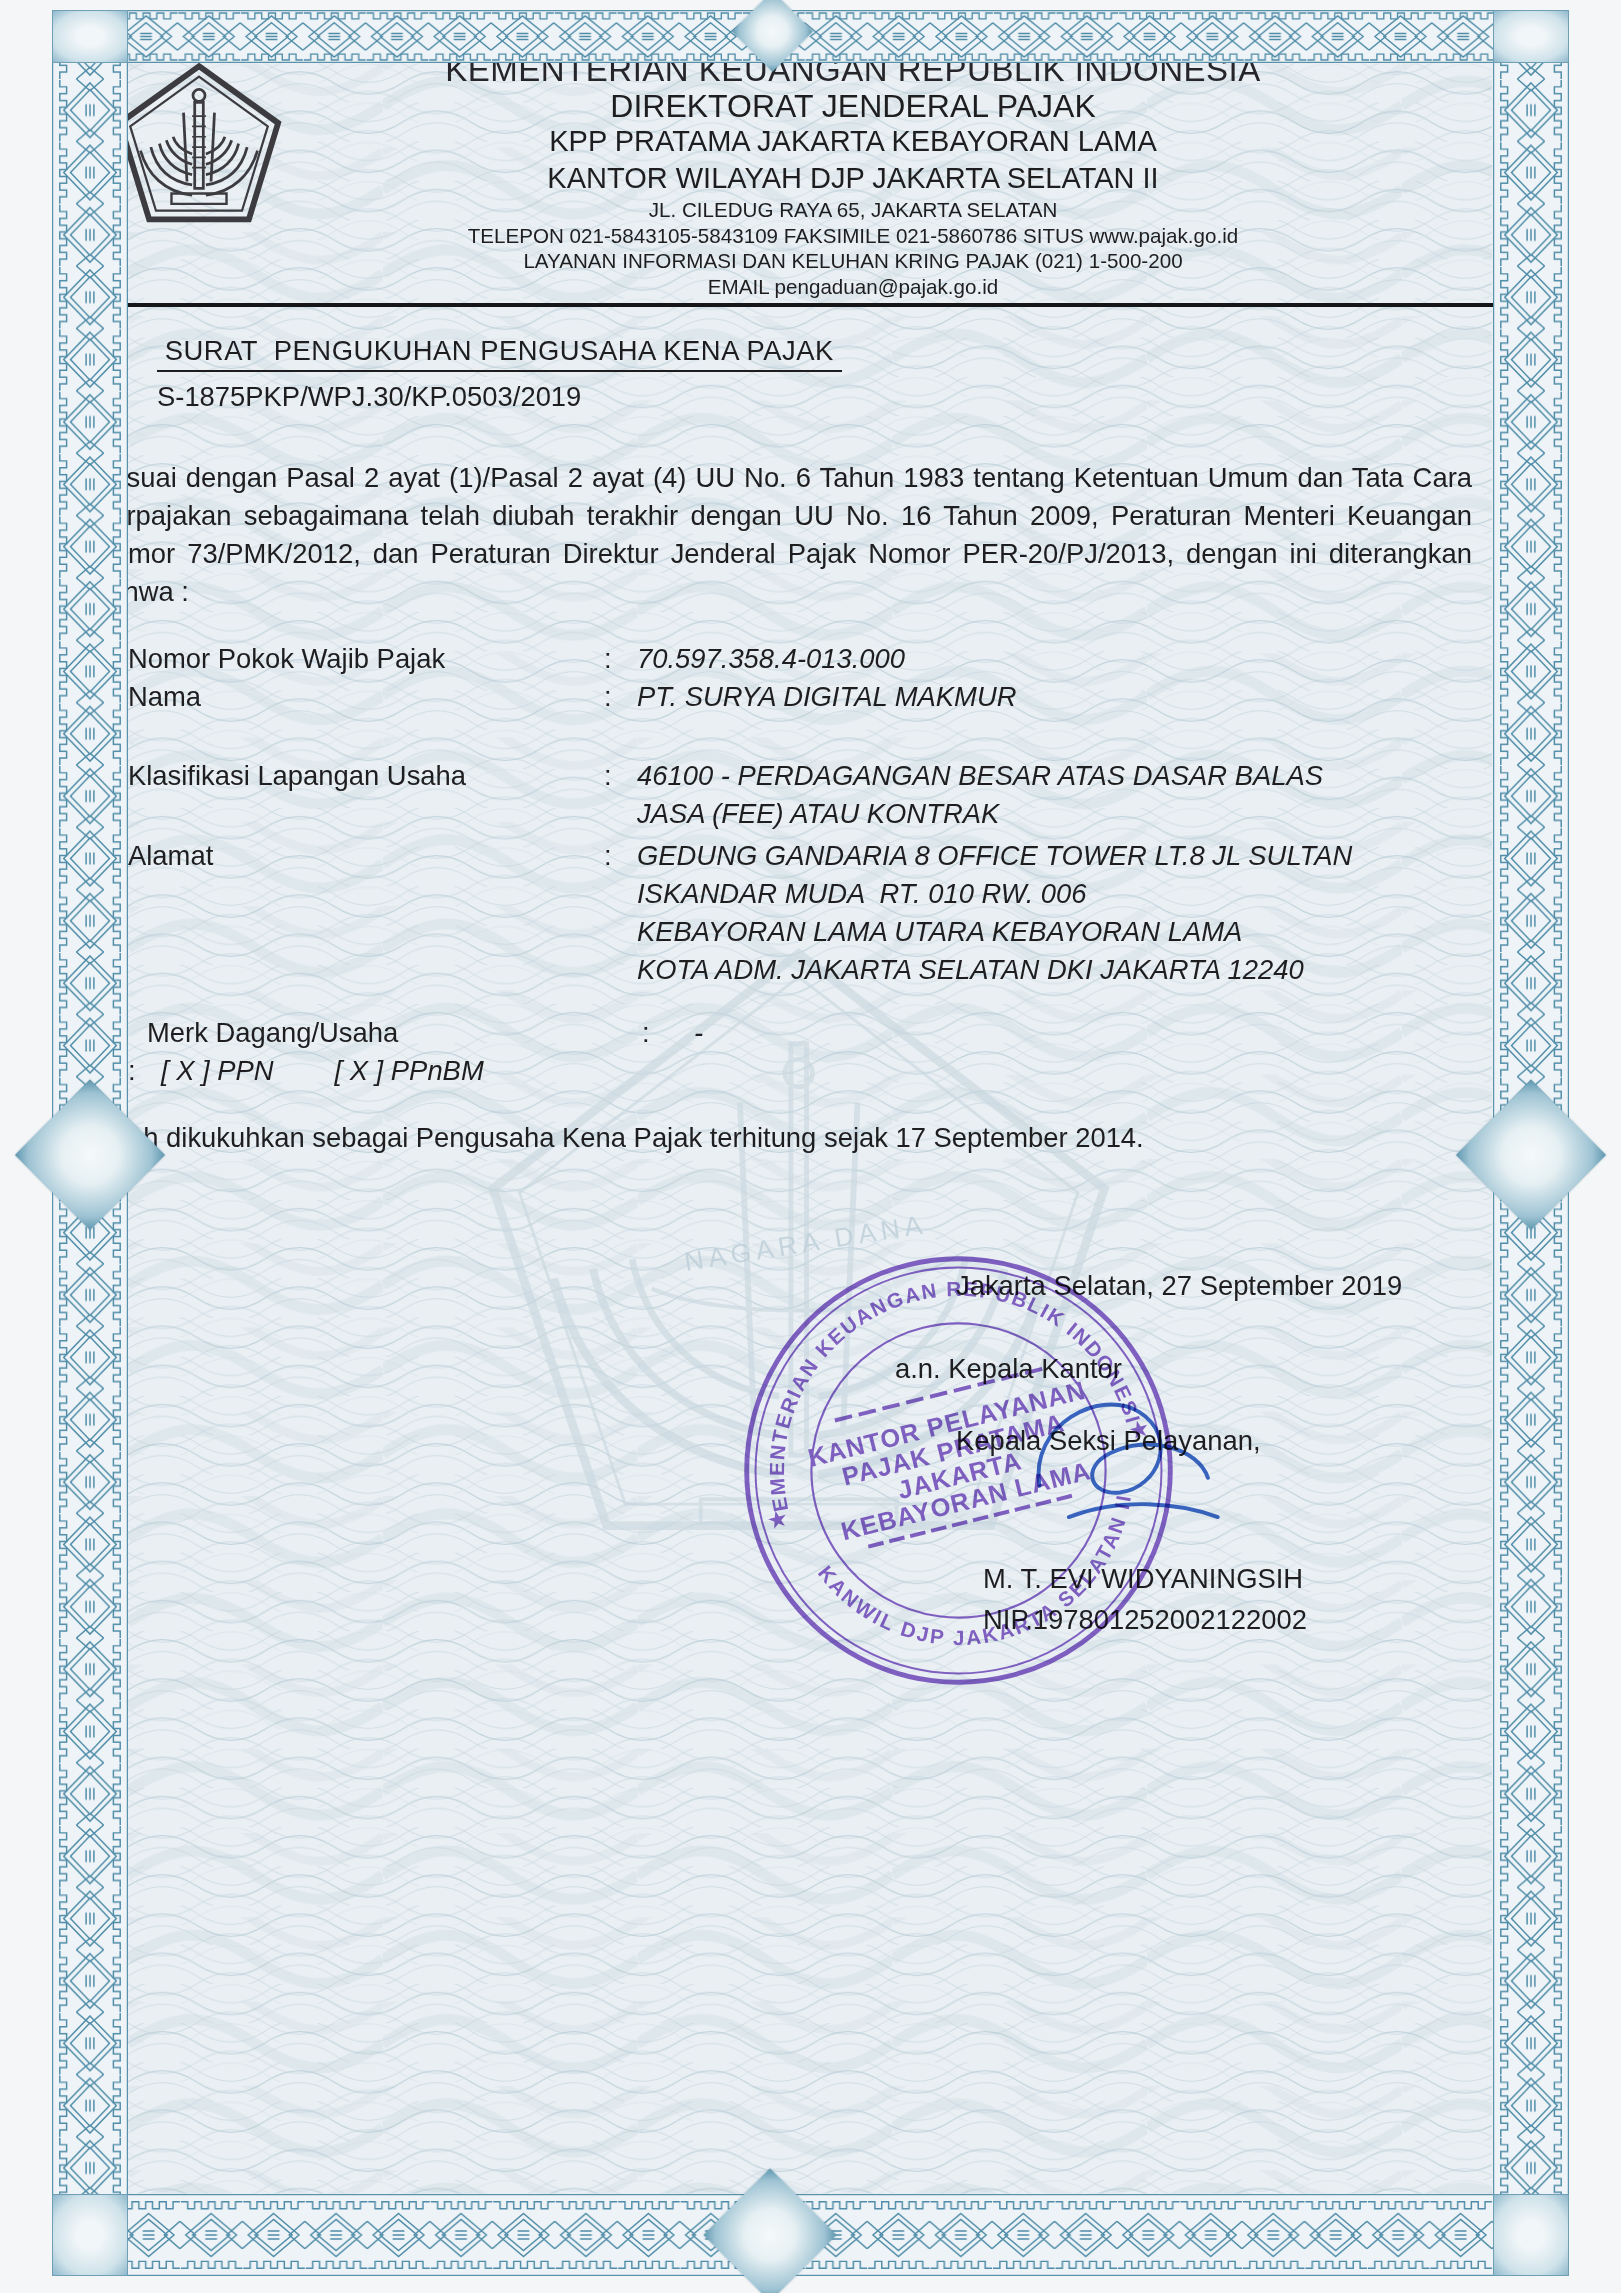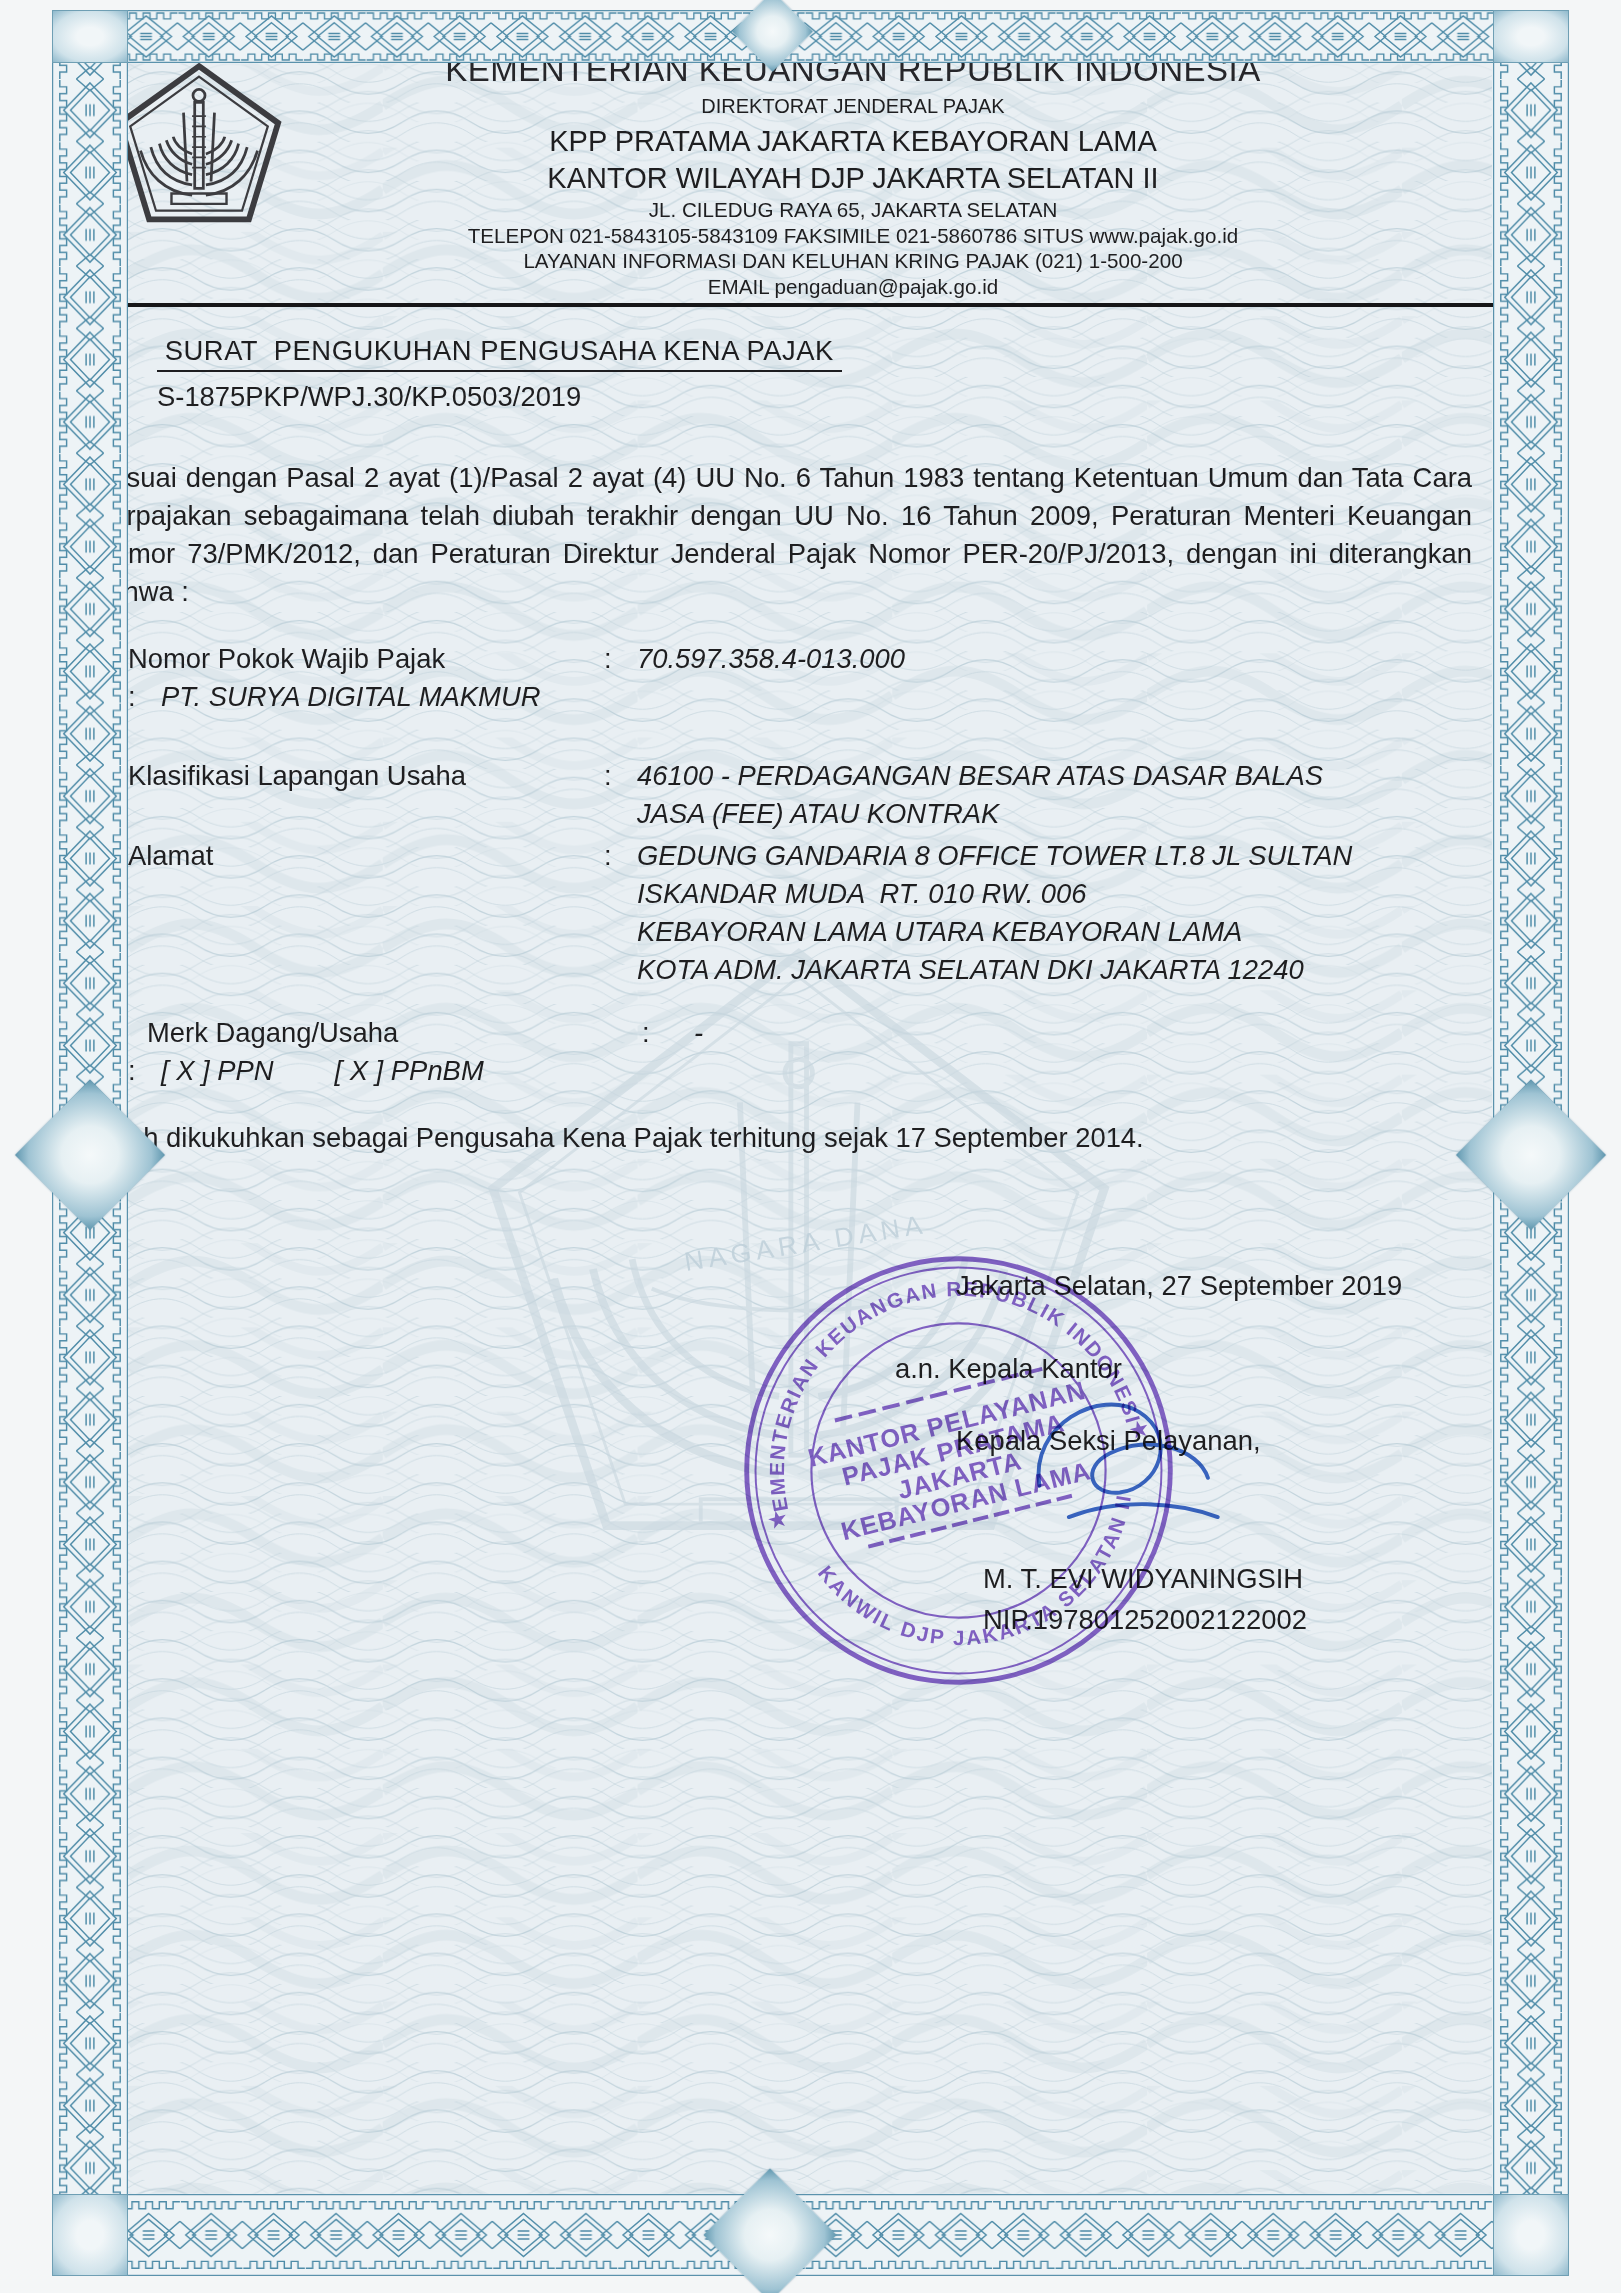--- a/index.html
+++ b/index.html
@@ -33,21 +33,21 @@
   #gem-bottom{left:723px;top:2188px;width:94px;height:94px;}
   #gem-left{left:37px;top:1102px;width:106px;height:106px;}
   #gem-right{left:1478px;top:1102px;width:106px;height:106px;}
   
   #guilloche{left:128px;top:63px;width:1364px;height:2131px;z-index:0;}
   #watermark{left:446px;top:926px;width:725px;height:637px;z-index:1;}
   
   #logo{left:113px;top:61px;width:172px;height:167px;z-index:2;}
   #head{left:265px;top:49px;width:1176px;text-align:center;z-index:2;}
   .h1{font-size:33px;letter-spacing:0.5px;color:#26262a;line-height:41px;}
-  .h2{font-size:20px;line-height:33px;}
+  .h2{font-size:32px;line-height:33px;}
   .h3{font-size:29px;line-height:37px;}
   .small{font-size:20.6px;line-height:25.5px;}
   .small.first{margin-top:0;}
   #rule{left:93px;top:303px;width:1466px;height:3.9px;background:#161618;z-index:2;}
   
   #titleblock{left:157px;top:335px;width:1176px;z-index:2;}
   #doc-title{display:inline-block;font-size:27.4px;letter-spacing:0.5px;border-bottom:2.9px solid #1d1d20;padding:0 7.8px 2.9px;white-space:pre-wrap;}
   #doc-number{font-size:27.4px;margin-top:8.8px;}
   
   #content{left:93px;top:459px;width:1379px;font-size:27.4px;line-height:38px;z-index:2;}
@@ -256,20 +256,21 @@
     <div id="intro">Sesuai dengan Pasal 2 ayat (1)/Pasal 2 ayat (4) UU No. 6 Tahun 1983 tentang Ketentuan Umum dan Tata Cara Perpajakan sebagaimana telah diubah terakhir dengan UU No. 16 Tahun 2009, Peraturan Menteri Keuangan Nomor 73/PMK/2012, dan Peraturan Direktur Jenderal Pajak Nomor PER-20/PJ/2013, dengan ini diterangkan bahwa :</div>
 
     <div class="frow">
       <span class="fno">1.</span>
       <span class="flabel">Nomor Pokok Wajib Pajak</span>
       <span class="fcolon">:</span>
       <span class="fval">70.597.358.4-013.000</span>
     </div>
     <div class="frow">
       <span class="fno">2.</span>
+      <span class="flabel">Nama</span>
       <span class="fcolon">:</span>
       <span class="fval">PT. SURYA DIGITAL MAKMUR</span>
     </div>
     <div class="frow mt42">
       <span class="fno">3.</span>
       <span class="flabel">Klasifikasi Lapangan Usaha</span>
       <span class="fcolon">:</span>
       <span class="fval">46100 - PERDAGANGAN BESAR ATAS DASAR BALAS
 JASA (FEE) ATAU KONTRAK</span>
     </div>

